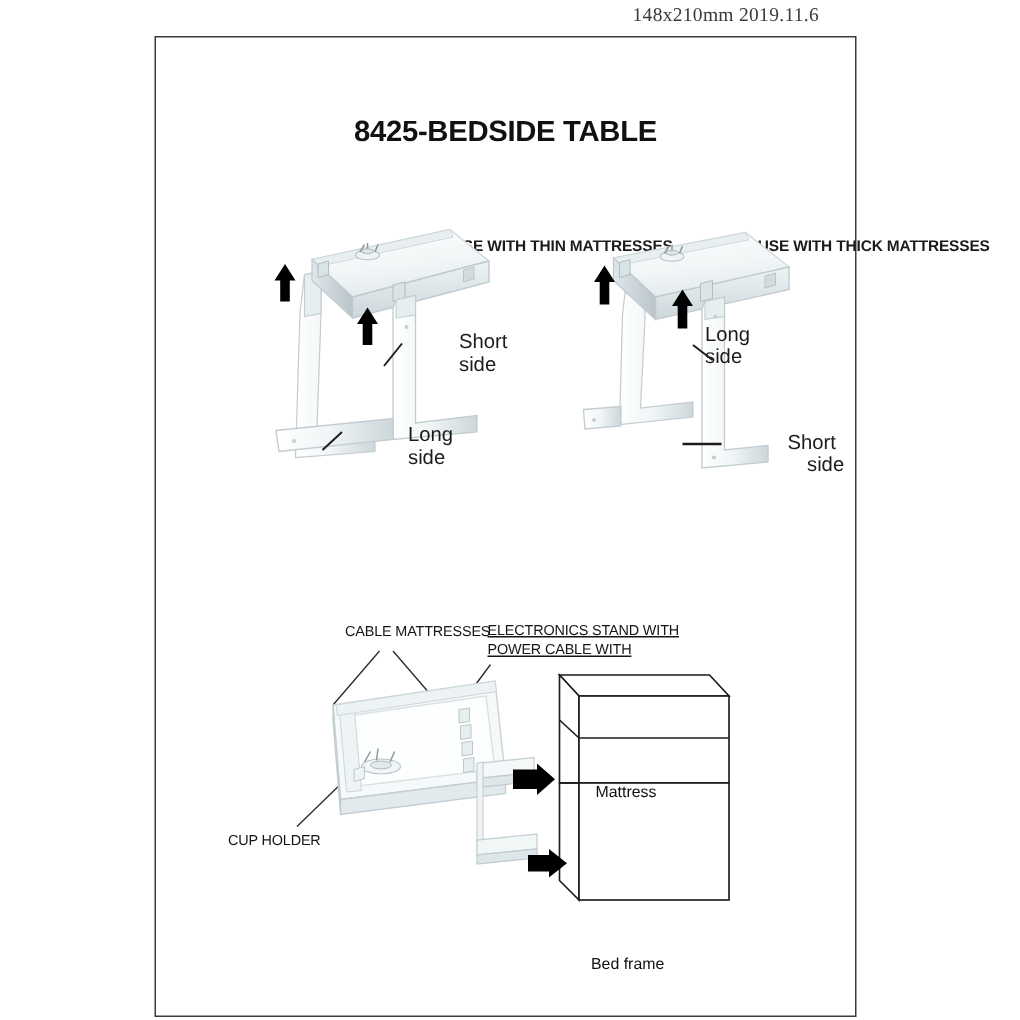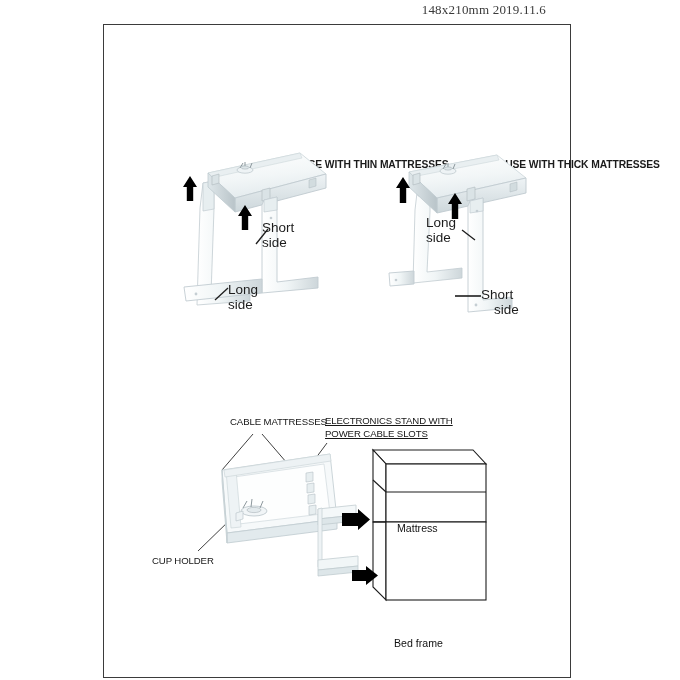--- a/index.html
+++ b/index.html
@@ -66,20 +66,21 @@
   .sec-head.left  { left: 173px; top: 134px; }
   .sec-head.right { left: 377px; top: 134px; }
 
   
   .callout {
     position: absolute;
     font-size: 13.5px;
     color: #1c1c1c;
     line-height: 1.08;
     white-space: nowrap;
+    padding-left: 44px;
   }
   .cap {
     position: absolute;
     font-size: 9.6px;
     color: #151515;
     line-height: 1.35;
     white-space: nowrap;
     letter-spacing: -0.1px;
   }
   .boxlabel {
@@ -99,20 +100,21 @@
 </style>
 </head>
 <body>
 
 <div class="page">
 
   <div class="meta">148x210mm  2019.11.6</div>
 
   <div class="frame">
 
+    <div class="title">8425-BEDSIDE TABLE</div>
 
     <div class="sec-head left">FOR USE WITH THIN MATTRESSES</div>
     <div class="sec-head right">FOR USE WITH THICK MATTRESSES</div>
 
   </div>
 
   <svg class="svg-layer" viewBox="0 0 680 680">
     <defs>
       <linearGradient id="topFace" x1="0" y1="0" x2="0.3" y2="1">
         <stop offset="0%" stop-color="#ffffff"></stop>
@@ -313,20 +315,20 @@
     <div>side</div>
   </div>
   <div class="callout" style="left:481px; top:288px;">
     <div>Short</div>
     <div style="margin-left:13px;">side</div>
   </div>
 
   <div class="cap" style="left:230px; top:416px;">CABLE MATTRESSES</div>
   <div class="cap" style="left:325px; top:415px;text-decoration:underline;">
     <div>ELECTRONICS STAND WITH</div>
-    <div>POWER CABLE SLOTS</div>
+    <div>POWER CABLE WITH</div>
   </div>
   <div class="cap" style="left:152px; top:555px;">CUP HOLDER</div>
 
   <div class="boxlabel" style="left:397px; top:478px;">Mattress</div>
   <div class="boxlabel" style="left:394px; top:593px;">Bed frame</div>
 
 </div>
 
 </body></html>

